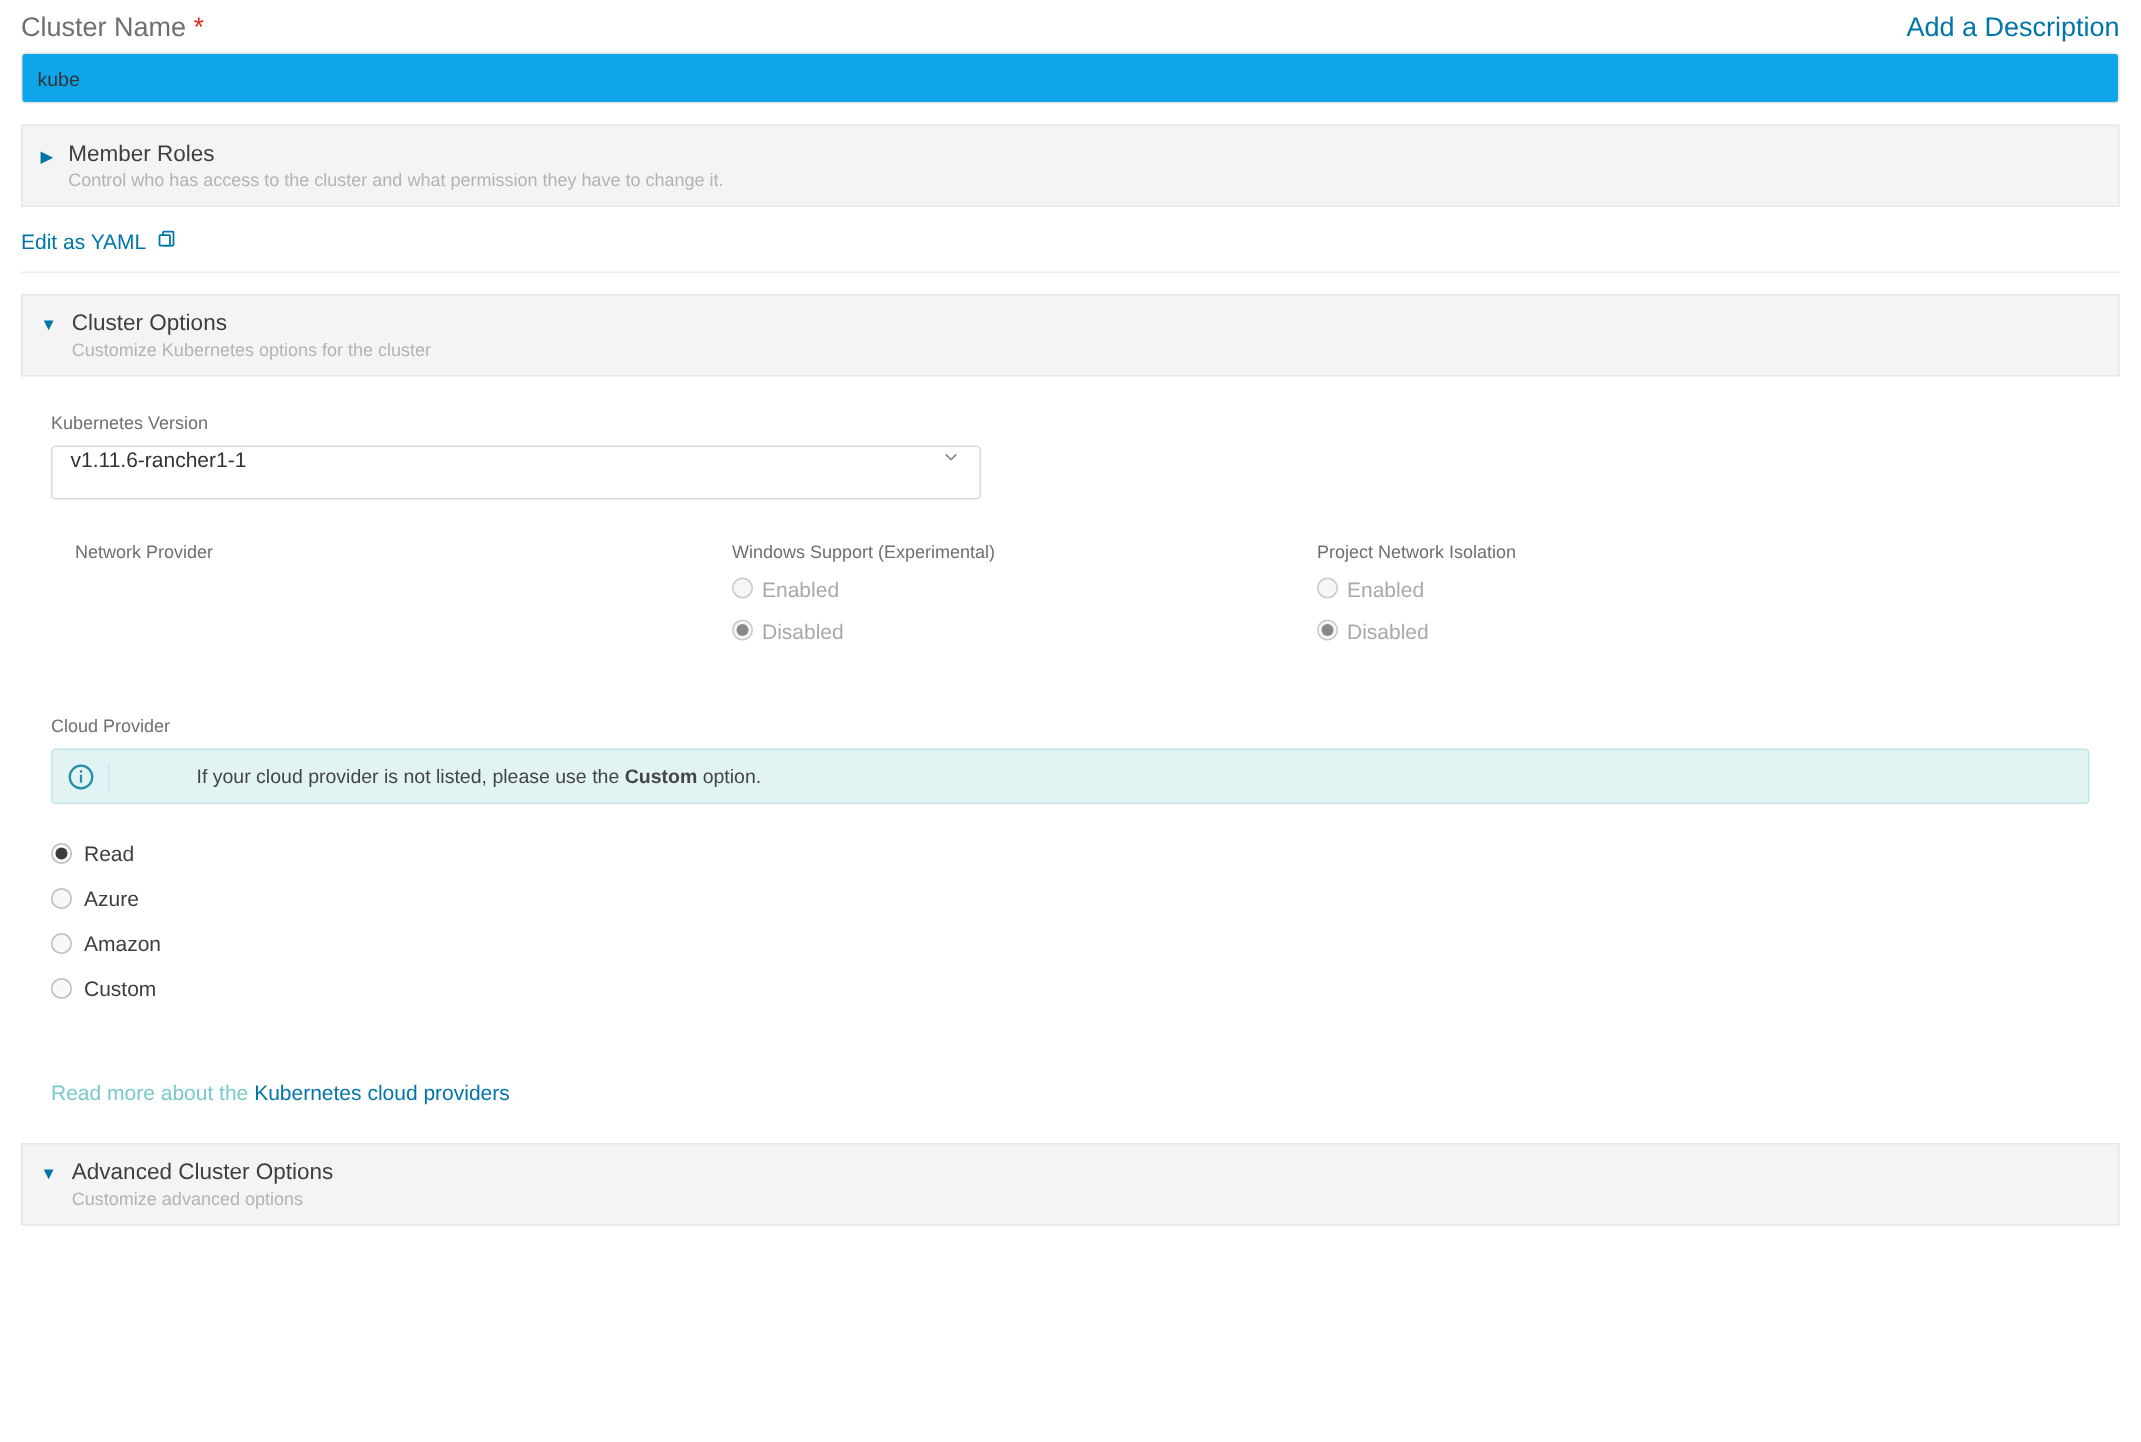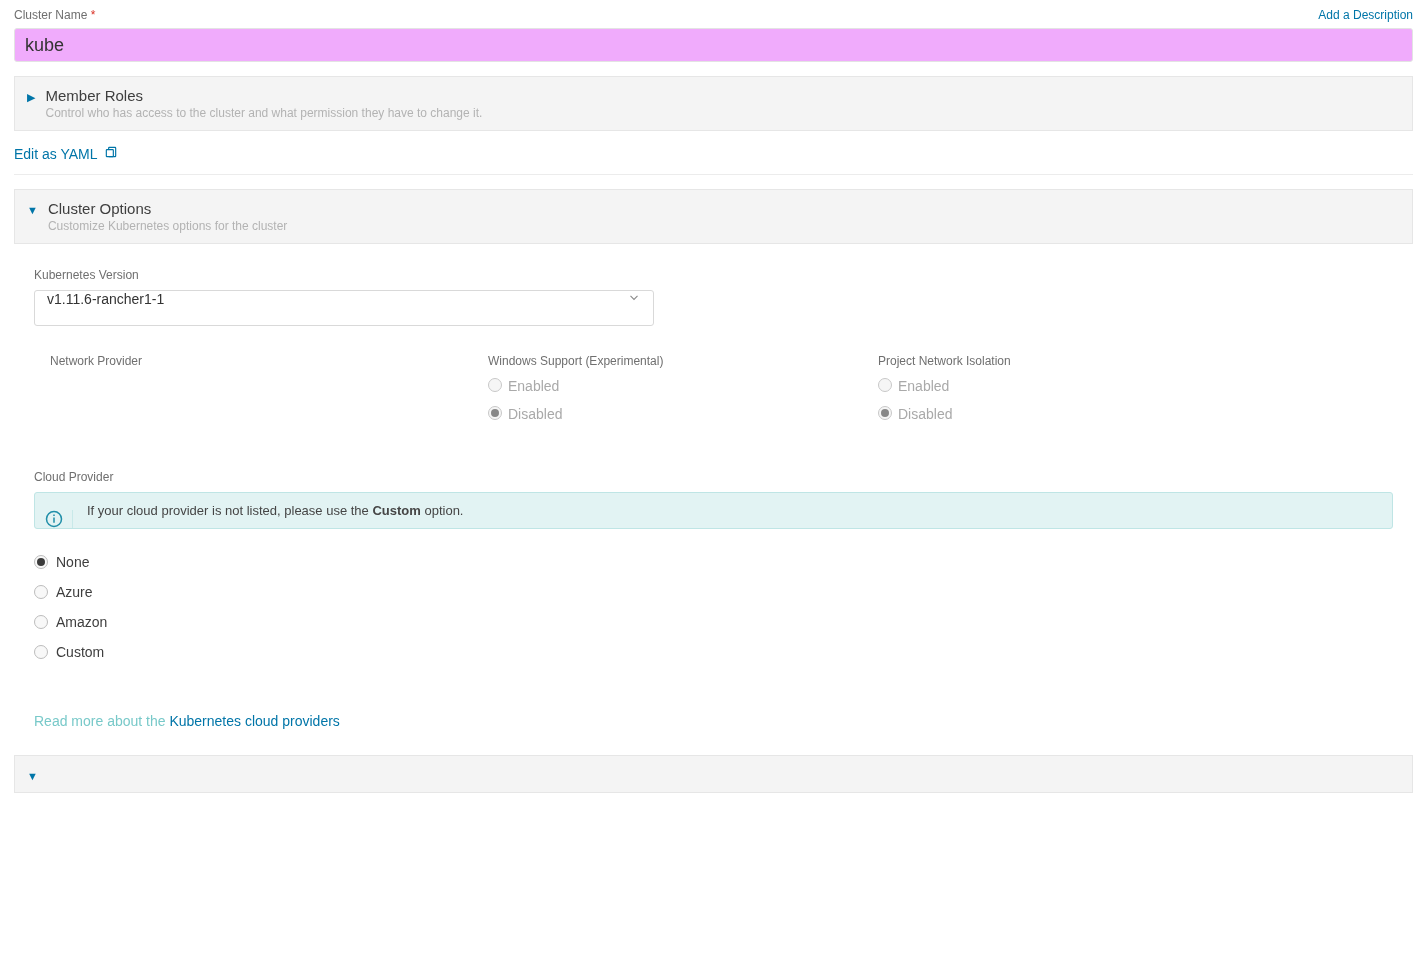--- a/index.html
+++ b/index.html
@@ -7,35 +7,35 @@
     font-family: -apple-system, BlinkMacSystemFont, "Segoe UI", Helvetica, Arial, sans-serif;
     font-size: 13px;
     color: #454545;
     background: #fff;
     padding: 8px 14px 30px 14px;
   }
   .label-row {
     display: flex;
     justify-content: space-between;
     align-items: baseline;
-    font-size: 12px;
+    font-size: 18px;
     color: #6f6f6f;
     margin-bottom: 6px;
   }
   .req-star { color: #d93025; }
   .link-blue { color: #0075a8; cursor: pointer; }
   .link-teal { color: #78c9c9; }
   .text-input {
     width: 100%;
     height: 34px;
     border: 1px solid #e3e3e3;
     border-radius: 3px;
-    background: #f0abfc;
+    background: #0ea5e9;
     padding: 0 10px;
-    font-size: 18px;
+    font-size: 13px;
     color: #333;
     outline: none;
   }
   .section-bar {
     display: flex;
     align-items: flex-start;
     background: #f4f4f4;
     border: 1px solid #e6e6e6;
     padding: 10px 12px;
     margin-top: 14px;
@@ -123,24 +123,25 @@
     content: "";
     position: absolute;
     left: 2px; top: 2px;
     width: 8px; height: 8px;
     background: #888;
     border-radius: 50%;
   }
   .radio-grey-line .r-label { color: #a9a9a9; font-size: 14px; }
   .info-banner {
     display: flex;
-    align-items: flex-end;
+    align-items: center;
     border: 1px solid #bfe5e5;
     border-radius: 3px;
     background: #e2f3f3;
+    gap: 44px;
   }
   .info-icon-box {
     width: 38px;
     display: flex;
     align-items: center;
     justify-content: center;
     border-right: 1px solid #c8e9e9;
     color: #1f8ea8;
   }
   .info-text {
@@ -277,21 +278,21 @@
       </svg>
     </div>
     <div class="info-text">
       <span>If your cloud provider is not listed, please use the </span><b>Custom</b><span> option.</span>
     </div>
   </div>
 
   <div class="cp-options">
     <div class="cp-line">
       <span class="r-circle checked"></span>
-      <span class="r-label">None</span>
+      <span class="r-label">Read</span>
     </div>
     <div class="cp-line">
       <span class="r-circle"></span>
       <span class="r-label">Azure</span>
     </div>
     <div class="cp-line">
       <span class="r-circle"></span>
       <span class="r-label">Amazon</span>
     </div>
     <div class="cp-line">
@@ -302,16 +303,20 @@
 
   <div class="read-more">
     <span class="link-teal">Read more about the </span><span class="link-blue">Kubernetes cloud providers</span>
   </div>
 
 </div>
 
 
 <div class="section-bar" style="margin-top:18px;">
   <span class="section-toggle-icon">▼</span>
+  <div>
+    <div class="section-title">Advanced Cluster Options</div>
+    <div class="section-sub">Customize advanced options</div>
+  </div>
 </div>
 
 
 
 
 </body></html>

